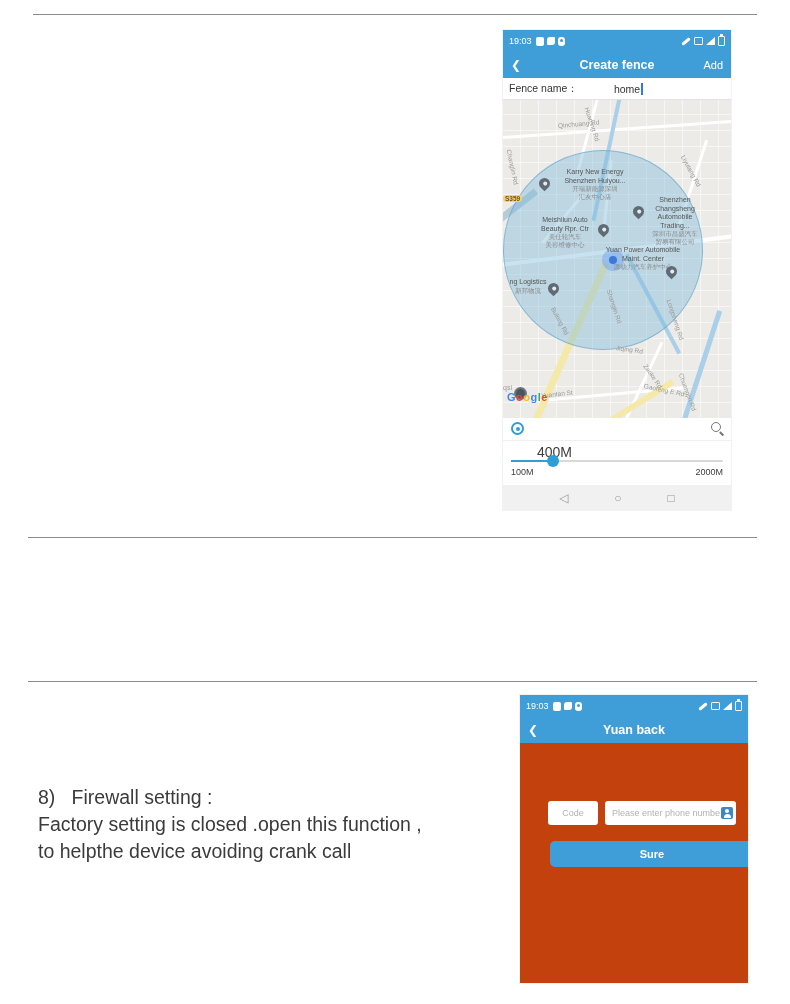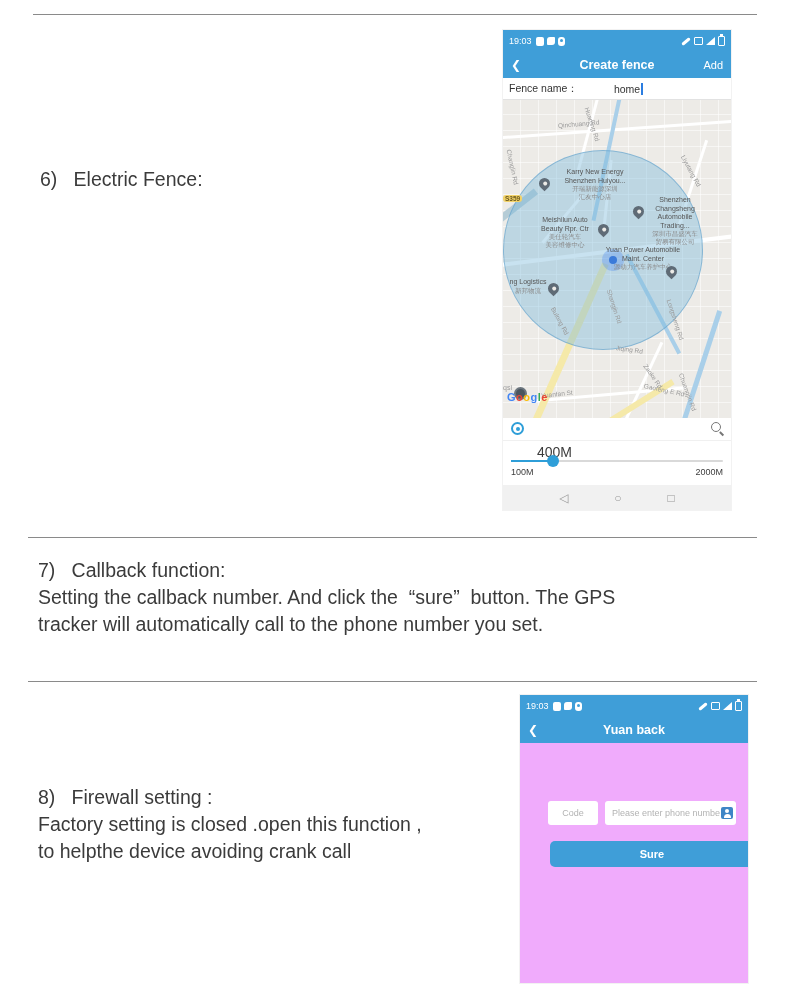--- a/index.html
+++ b/index.html
@@ -79,21 +79,21 @@
   .track{position:absolute;left:8px;right:8px;top:19px;height:2px;background:#d9d9d9;border-radius:1px;}
   .track .fill{position:absolute;left:0;top:0;height:2px;width:20%;background:#2e9ed8;}
   .thumb{position:absolute;left:calc(20% - 6px);top:-5px;width:12px;height:12px;border-radius:50%;background:#2e9ed8;cursor:pointer;}
   .range-labels{position:absolute;left:8px;right:8px;top:26px;display:flex;justify-content:space-between;
                 font-size:9px;color:#3c3c3c;}
   .navbar{height:26px;background:#f1f1f1;display:flex;align-items:center;justify-content:center;gap:46px;
           color:#9a9a9a;font-size:12px;}
   .navbar span{cursor:pointer;}
 
   
-  .p2-body{height:240px;background:#f0abfc;position:relative;}
+  .p2-body{height:240px;background:#c2410c;position:relative;}
   .p2-fields{position:absolute;left:28px;top:58px;right:12px;display:flex;gap:7px;}
   .p2-input{height:24px;border:none;border-radius:3px;background:#fff;font-size:9px;color:#444;
             font-family:"Liberation Sans",sans-serif;outline:none;box-sizing:border-box;}
   .code-input{width:50px;text-align:center;}
   .phone-wrap{position:relative;flex:1;}
   .phone-input{width:100%;padding:0 16px 0 7px;}
   .phone-input::placeholder,.code-input::placeholder{color:#b3b3b3;}
   .contact-icon{position:absolute;right:3px;top:6px;width:12px;height:12px;background:#3f86c6;border-radius:2px;}
   .contact-icon::before{content:"";position:absolute;left:4px;top:2px;width:4px;height:4px;border-radius:50%;background:#fff;}
   .contact-icon::after{content:"";position:absolute;left:2.5px;top:7px;width:7px;height:3.5px;border-radius:4px 4px 0 0;background:#fff;}
@@ -102,28 +102,22 @@
 </style>
 </head>
 <body>
 
 <div class="page">
   <hr class="divider d1">
   <hr class="divider d2">
   <hr class="divider d3">
 
   <section class="text-block s6">
-    <div class="heading">6)&nbsp;&nbsp;&nbsp;Electric Fence:</div>
   </section>
 
-  <section class="text-block s7">
-    <div class="heading">7)&nbsp;&nbsp;&nbsp;Callback function:</div>
-    <div class="body">Setting the callback number. And click the &nbsp;“sure”&nbsp; button. The GPS
-tracker will automatically call to the phone number you set.</div>
-  </section>
 
   <section class="text-block s8">
     <div class="heading">8)&nbsp;&nbsp;&nbsp;Firewall setting :</div>
     <div class="body">Factory setting is closed .open this function ,
 to helpthe device avoiding crank call</div>
   </section>
 
   <div class="phone phone1">
     <div class="statusbar">
       <span class="sb-time">19:03</span>

